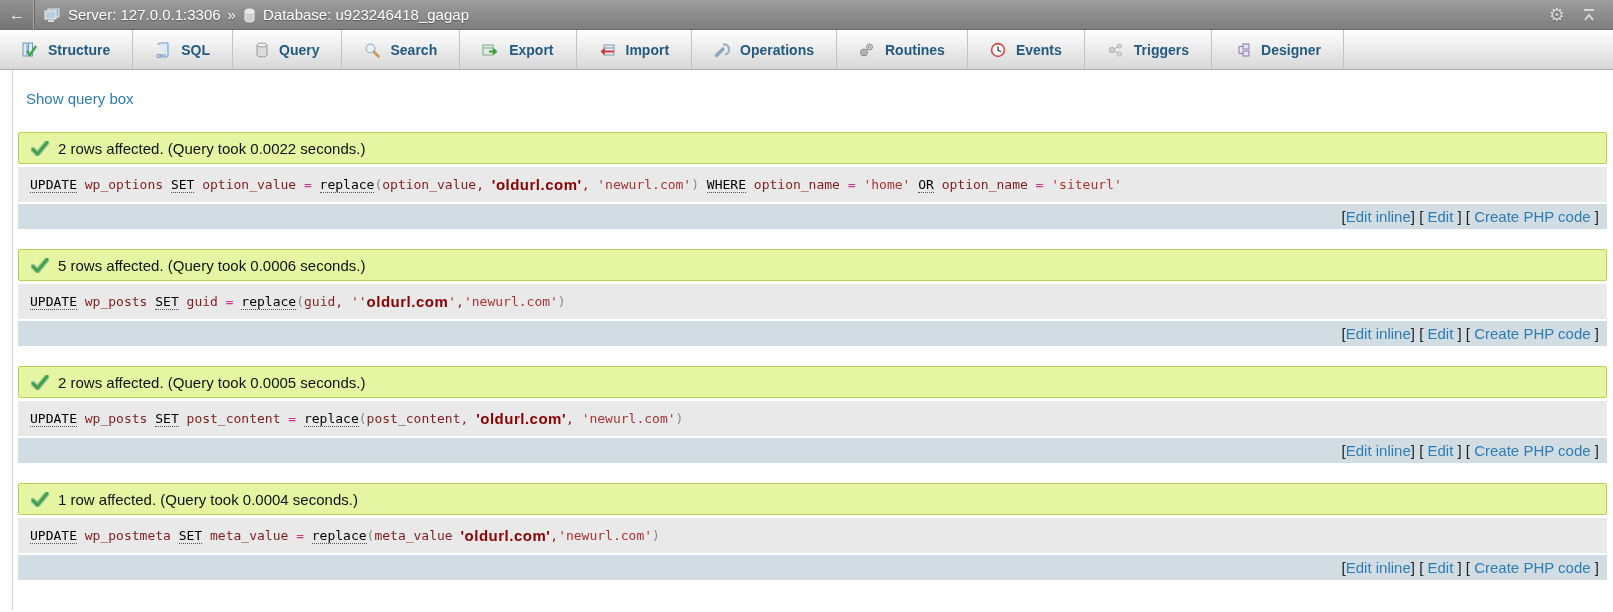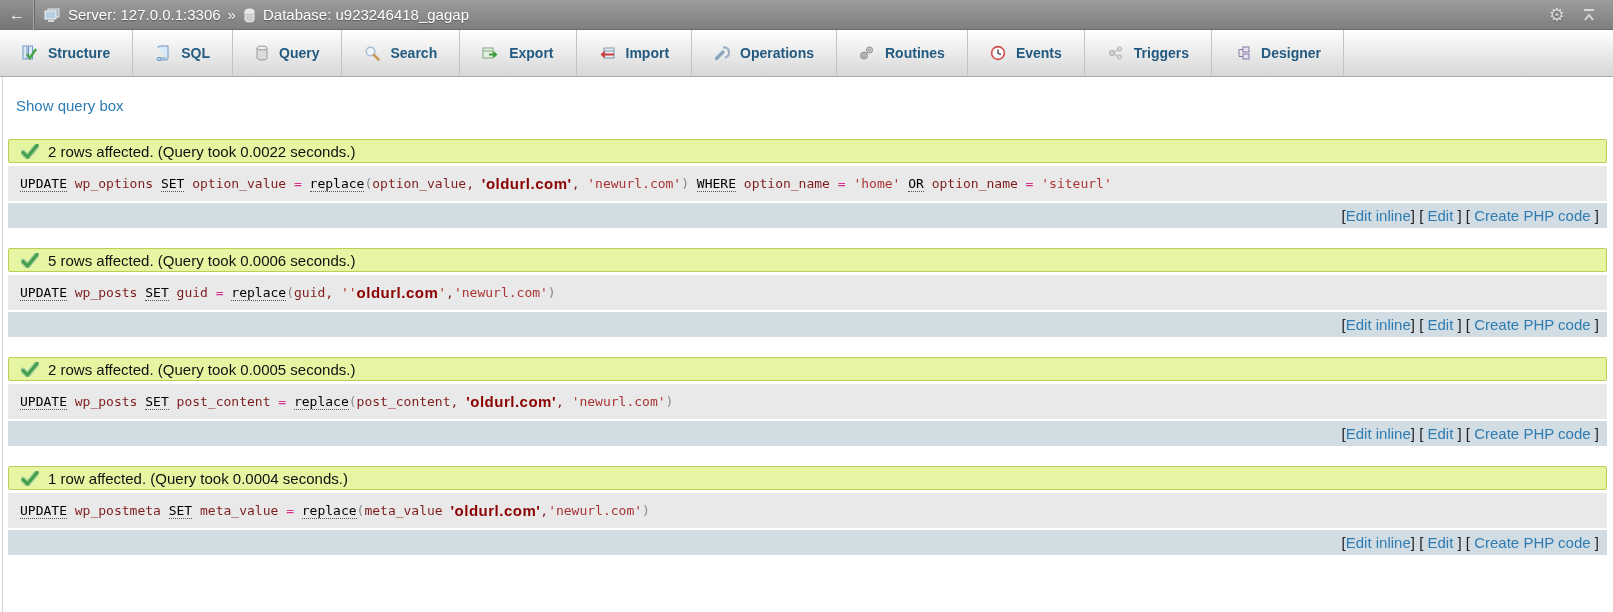--- a/index.html
+++ b/index.html
@@ -24,47 +24,47 @@
   }
   .crumbs{ display:flex; align-items:flex-end; gap:7px; margin-left:9px;
     font-size:15px; text-shadow:0 1px 1px rgba(0,0,0,.35); white-space:nowrap; }
   .crumb-icon{ display:inline-flex; }
   .topbar-right{ margin-left:auto; display:flex; align-items:center; gap:16px; margin-right:16px; }
   .gear{ color:#d8d8d8; font-size:18px; line-height:1; cursor:pointer; text-shadow:0 1px 1px rgba(0,0,0,.3); }
   .collapse{ cursor:pointer; display:inline-flex; }
 
   
   .tabbar{
-    height:47px; display:flex;
+    height:40px; display:flex;
     background:linear-gradient(#ffffff, #d7d7d7);
     border-bottom:1px solid #ababab;
   }
   .tab{
     display:flex; align-items:center; gap:10px; padding:0 22px;
     border-right:1px solid #c3c3c3;
     font-weight:bold; font-size:14px; color:#235a81;
     cursor:pointer; white-space:nowrap;
   }
   .tab .ticon{ display:inline-flex; }
 
   
   .page{
     border-left:1px solid #d2d2d2;
-    margin-left:2px;
+    margin-left:12px;
     min-height:540px;
     padding-top:1px;
   }
   .show-query{
     display:inline-block; margin:19px 0 25px 13px;
     color:#2e7cb2; font-size:15px; cursor:pointer; text-decoration:none;
   }
 
   .result{ margin:0 6px 20px 5px; }
   .success{
-    height:24px; background:#e6f5a1; border:1px solid #b9cf56; border-radius:2px;
+    height:32px; background:#e6f5a1; border:1px solid #b9cf56; border-radius:2px;
     display:flex; align-items:center; gap:9px; padding-left:12px;
     font-size:15px; color:#111;
   }
   .check{ display:inline-flex; flex:0 0 auto; }
   .queryrow{
     margin-top:3px; height:35px; background:#e9e9e9;
     display:flex; align-items:center; padding-left:12px;
     font-family:"DejaVu Sans Mono","Liberation Mono",monospace;
     font-size:13px; color:#111; white-space:nowrap; overflow:hidden;
   }

